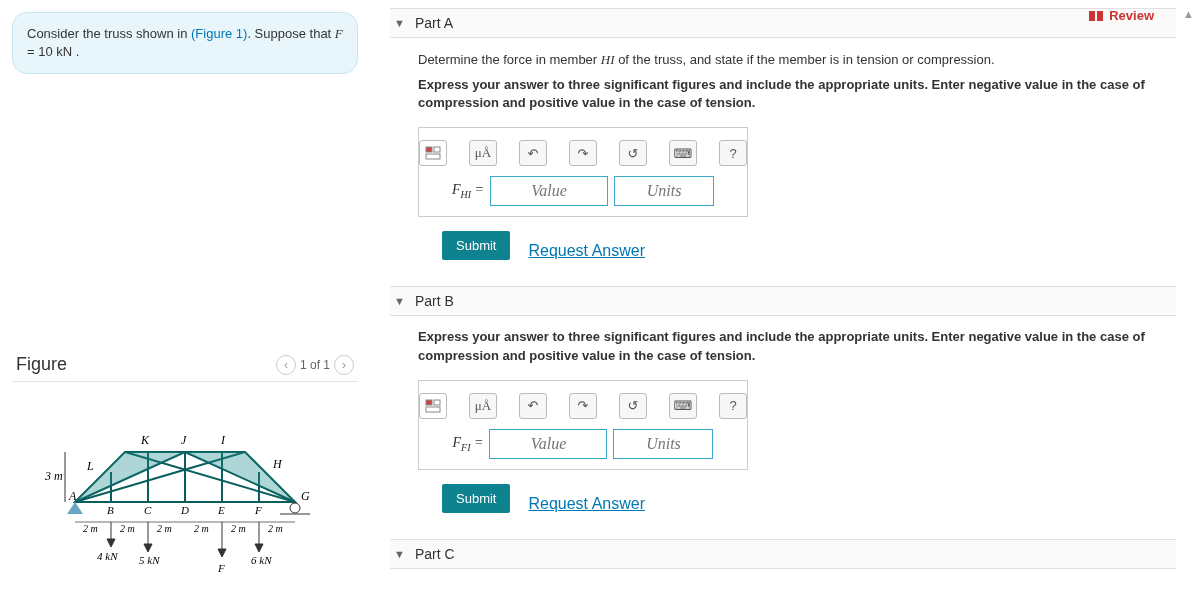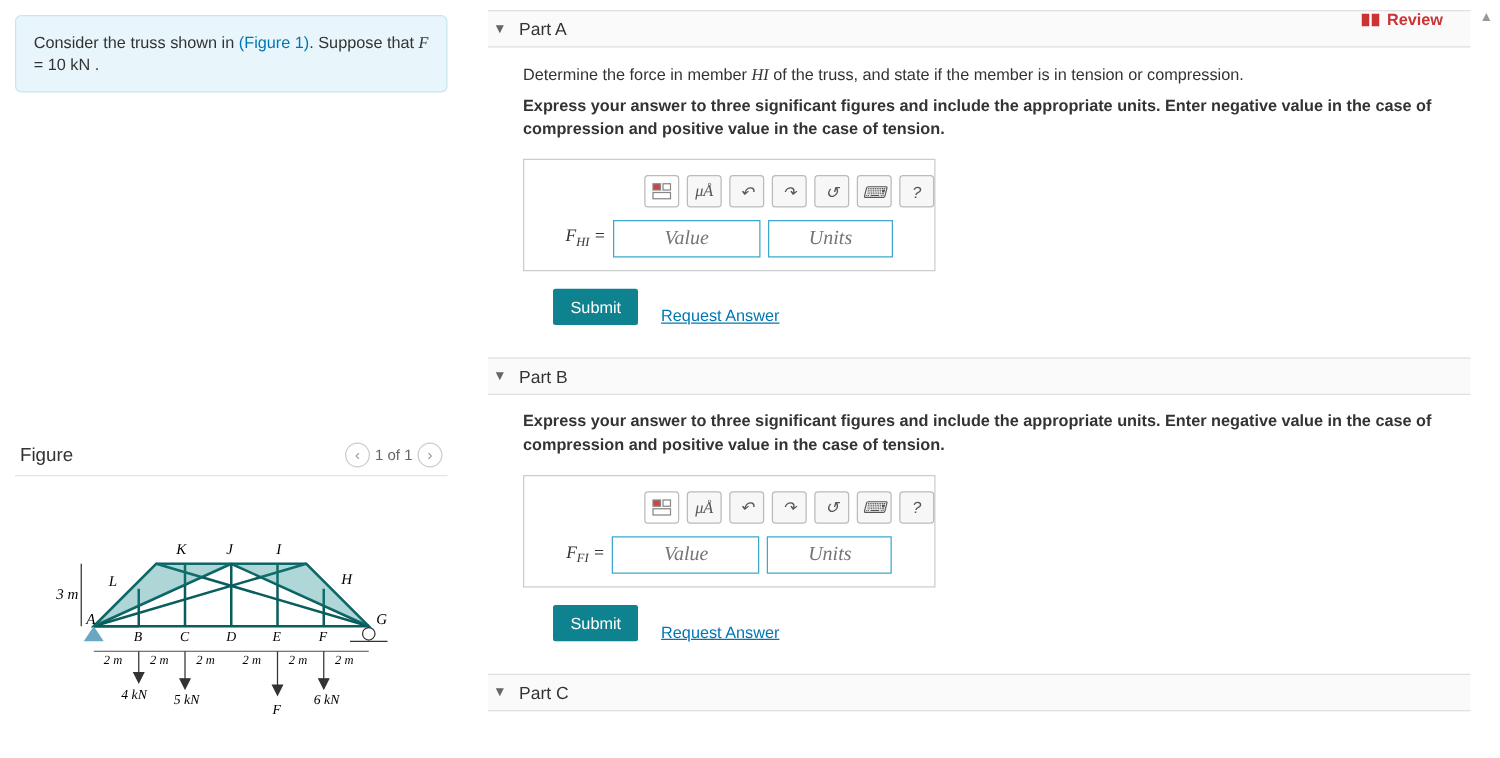--- a/index.html
+++ b/index.html
@@ -17,47 +17,47 @@
 .left-col { width: 370px; padding: 12px 12px 0 12px; flex-shrink: 0; }
 .right-col { flex: 1; padding: 8px 24px 0 20px; overflow-y: auto; position: relative; }
 .review { position: absolute; top: 8px; right: 46px; color: #c33; font-weight: bold; font-size: 13px; display: flex; align-items: center; gap: 6px; cursor: pointer; }
 .review-icon { display:inline-flex; gap:2px; }
 .review-icon span { width:6px; height:10px; background:#c33; display:inline-block; }
 .scroll-arrow { position: absolute; top: 8px; right: 6px; color: #999; font-size: 11px; }
 
 .problem-box {
   background: #e8f6fb;
   border: 1px solid #c7e6f0;
-  border-radius: 5px;
+  border-radius: 15px;
   padding: 12px 14px;
   font-size: 13px;
   line-height: 1.4;
 }
 .problem-box .figlink { color: #0077b3; }
 .problem-box .it { font-style: italic; font-family: 'Times New Roman', serif; }
 
 .figure-block { margin-top: 280px; }
 .figure-header { display: flex; justify-content: space-between; align-items: center; padding: 0 4px 6px 4px; }
-.figure-title { font-size: 15px; color: #333; }
+.figure-title { font-size: 18px; color: #333; }
 .pager { display: flex; align-items: center; gap: 4px; color: #666; font-size: 12px; }
 .pager-btn { width: 20px; height: 20px; border: 1px solid #ccc; border-radius: 10px; display:flex; align-items:center; justify-content:center; color:#999; font-size:12px; }
 .figure-hr { border:none; border-top:1px solid #e5e5e5; margin-bottom: 10px; }
 .truss-area { width: 320px; height: 190px; margin: 20px auto 0; position: relative; }
 
 .part-section { margin-bottom: 26px; }
 .part-header { display: flex; align-items: center; gap: 10px; padding: 6px 0; border-bottom: 1px solid #e0e0e0; border-top: 1px solid #e0e0e0; background:#fafafa; }
 .part-caret { color: #666; font-size: 11px; margin-left: 4px; }
 .part-title { font-size: 14px; color: #333; }
 .part-body { padding: 12px 0 0 28px; }
 .prompt { font-size: 13px; line-height: 1.5; margin-bottom: 6px; }
 .prompt .mem { font-style: italic; font-family: 'Times New Roman', serif; }
 .instructions { font-weight: bold; font-size: 13px; line-height: 1.45; margin-bottom: 14px; }
 
 .answer-box { border: 1px solid #ccc; width: 330px; padding: 10px 0 10px 0; }
-.toolbar { display:flex; gap:6px; align-items:center; justify-content:flex-end; margin:0 0 8px 0; height:30px;font-style:italic; }
+.toolbar { display:flex; gap:6px; align-items:center; justify-content:space-between; margin:0 0 8px 0; height:30px; }
 .tool { border:1px solid #bbb; background:#f7f7f7; border-radius:3px; height:26px; min-width:28px; display:flex; align-items:center; justify-content:center; font-size:13px; color:#555; }
 .tool.ua { font-family: 'Times New Roman', serif; }
 .tool.sel { background:#fff; }
 .input-row { display:flex; align-items:center; justify-content:center; gap:6px; padding: 0 10px; }
 .var-label { font-style: italic; font-family: 'Times New Roman', serif; font-size: 14px; }
 .var-sub { font-size: 10px; font-style: italic; }
 .value-input, .units-input {
   border: 1px solid #3da8cc;
   height: 30px;
   font-family: 'Times New Roman', serif;
@@ -74,21 +74,21 @@
 .actions { display:flex; align-items:flex-end; gap: 18px; margin-top: 14px; padding-left: 24px; }
 .submit-btn {
   background: #0f828f;
   color: #fff;
   border: none;
   padding: 7px 14px;
   font-size: 13px;
   border-radius: 2px;
   cursor: pointer;
 }
-.request-link { color: #0077b3; text-decoration: underline; font-size: 13px; cursor:pointer; }
+.request-link { color: #0077b3; text-decoration: underline; font-size: 16px; cursor:pointer; }
 
 svg text { font-family: 'Times New Roman', serif; font-style: italic; }
 </style>
 </head>
 <body>
 
 <div class="container">
 
   <div class="left-col">
     <div class="problem-box">

